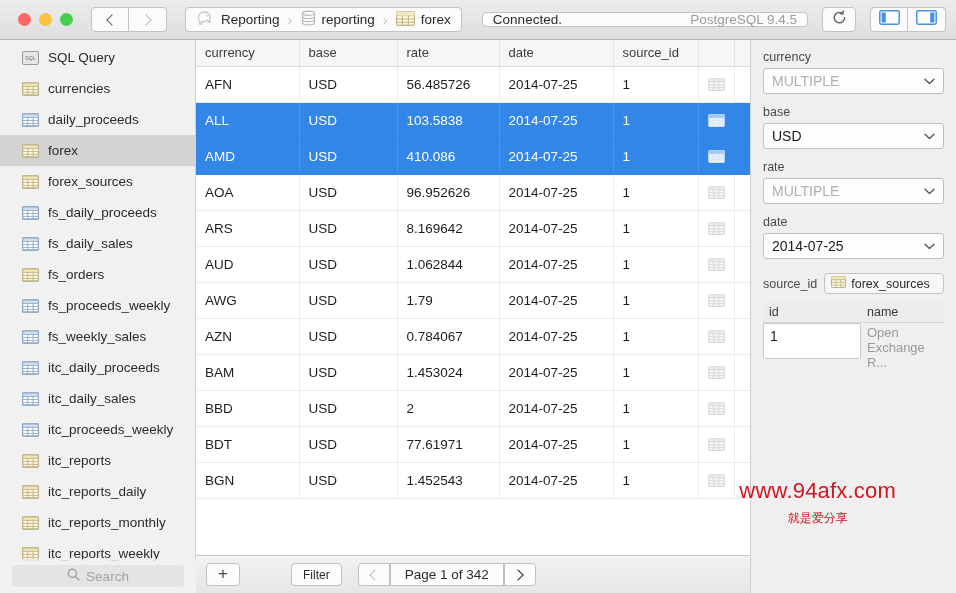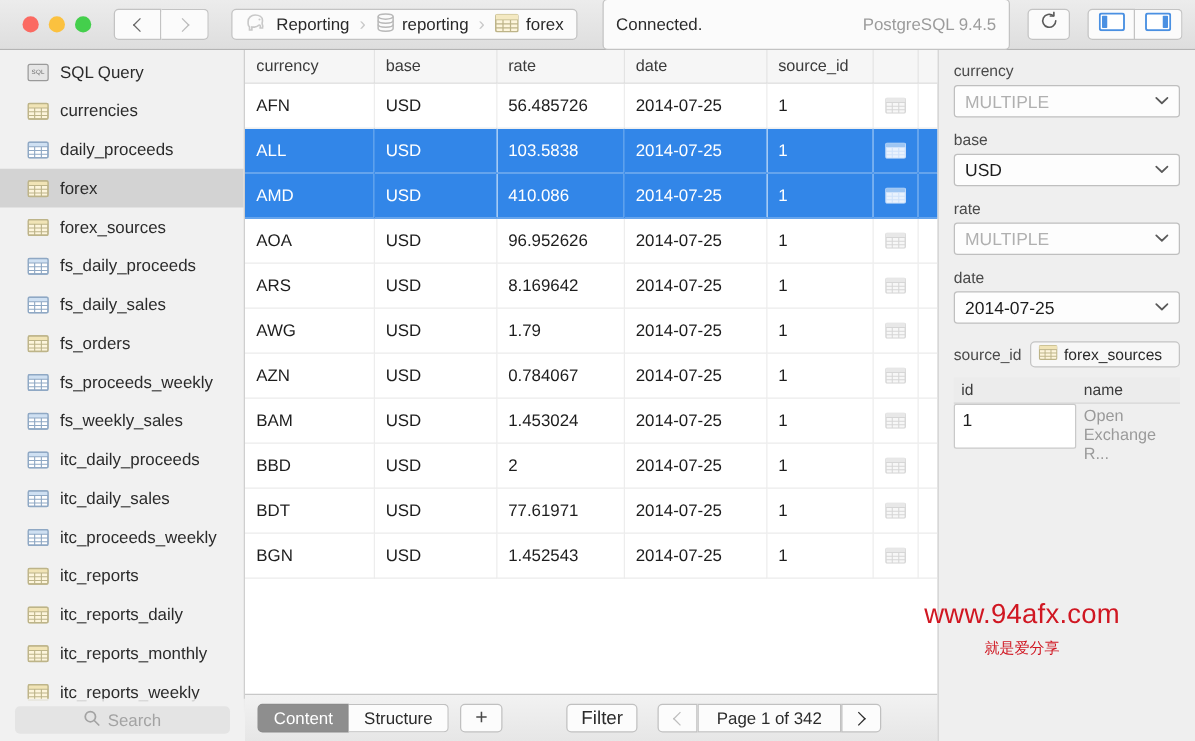--- a/index.html
+++ b/index.html
@@ -48,21 +48,21 @@
     border: 1px solid #c3c3c3;
     border-radius: 4px;
     margin-left: 12px;
     padding: 0 2px;
   }
   .crumb { display: flex; align-items: center; gap: 6px; padding: 0 8px; height: 23px; font-size: 13.5px; color: #2a2a2a; }
   .crumb-sep { color: #c9c9c9; font-size: 15px; line-height: 1; padding-bottom:1px;}
 
   .statusfield {
     flex: 1;
-    height: 41px;
+    height: 15px;
     background: #fbfbfb;
     border: 1px solid #c3c3c3;
     border-radius: 4px;
     margin-left: 14px;
     display: flex; align-items: center;
     padding: 0 10px;
     font-size: 13.5px; color: #2b2b2b;
     min-width: 0;
   }
   .statusfield .dbver { margin-left: auto; color: #9c9c9c; }
@@ -191,21 +191,21 @@
   .seg:first-child { border-radius: 4px 0 0 4px; }
   .seg:last-child { border-radius: 0 4px 4px 0; border-left: none; }
   .seg.active { background: #8e8e8e; color: #fff; border-color: #8a8a8a; }
   .plusbtn {
     width: 34px; height: 23px; background: #fcfcfc; border: 1px solid #c0c0c0; border-radius: 4px;
     display:flex; align-items:center; justify-content:center;
     font-size: 17px; color: #4a4a4a; line-height:1; padding-bottom:2px;
   }
   .filterbtn {
     height: 23px; padding: 0 11px; background:#fcfcfc; border:1px solid #c0c0c0; border-radius: 4px;
-    display:flex; align-items:center; font-size: 15px; color:#2b2b2b;
+    display:flex; align-items:center; font-size: 12px; color:#2b2b2b;
     margin-left: 42px;
   }
   .pager { display:flex; height:23px; margin-left: 7px; }
   .pager > div {
     background:#fcfcfc; border:1px solid #c0c0c0;
     display:flex; align-items:center; justify-content:center;
     font-size:13.5px; color:#2b2b2b;
   }
   .pg-prev { width: 32px; border-radius: 4px 0 0 4px; color:#bdbdbd !important; }
   .pg-label { padding: 0 14px; border-left:none; border-right:none; }
@@ -635,20 +635,35 @@
                 <td class="c-link"><span class="linkicon">
                     <svg width="17" height="13" viewBox="0 0 19 15">
                       <rect x=".6" y=".6" width="17.8" height="13.8" rx="1.2" fill="#f7f7f7" stroke="#d6d6d6" stroke-width="1.3"></rect>
                       <rect x=".6" y=".6" width="17.8" height="4" fill="#e8e8e8" stroke="none"></rect>
                       <path d="M.6 4.6h17.8M.6 8h17.8M.6 11.3h17.8M6.4 4.6V14.4M12.4 4.6V14.4" stroke="#d6d6d6" stroke-width="1"></path>
                     </svg>
                   </span></td>
                 <td class="c-tail"></td>
               </tr>
               <tr class="">
+                <td class="c-cur">AUD</td>
+                <td class="c-base">USD</td>
+                <td class="c-rate">1.062844</td>
+                <td class="c-date">2014-07-25</td>
+                <td class="c-src">1</td>
+                <td class="c-link"><span class="linkicon">
+                    <svg width="17" height="13" viewBox="0 0 19 15">
+                      <rect x=".6" y=".6" width="17.8" height="13.8" rx="1.2" fill="#f7f7f7" stroke="#d6d6d6" stroke-width="1.3"></rect>
+                      <rect x=".6" y=".6" width="17.8" height="4" fill="#e8e8e8" stroke="none"></rect>
+                      <path d="M.6 4.6h17.8M.6 8h17.8M.6 11.3h17.8M6.4 4.6V14.4M12.4 4.6V14.4" stroke="#d6d6d6" stroke-width="1"></path>
+                    </svg>
+                  </span></td>
+                <td class="c-tail"></td>
+              </tr>
+              <tr class="">
                 <td class="c-cur">AWG</td>
                 <td class="c-base">USD</td>
                 <td class="c-rate">1.79</td>
                 <td class="c-date">2014-07-25</td>
                 <td class="c-src">1</td>
                 <td class="c-link"><span class="linkicon">
                     <svg width="17" height="13" viewBox="0 0 19 15">
                       <rect x=".6" y=".6" width="17.8" height="13.8" rx="1.2" fill="#f7f7f7" stroke="#d6d6d6" stroke-width="1.3"></rect>
                       <rect x=".6" y=".6" width="17.8" height="4" fill="#e8e8e8" stroke="none"></rect>
                       <path d="M.6 4.6h17.8M.6 8h17.8M.6 11.3h17.8M6.4 4.6V14.4M12.4 4.6V14.4" stroke="#d6d6d6" stroke-width="1"></path>
@@ -729,24 +744,20 @@
                       <path d="M.6 4.6h17.8M.6 8h17.8M.6 11.3h17.8M6.4 4.6V14.4M12.4 4.6V14.4" stroke="#d6d6d6" stroke-width="1"></path>
                     </svg>
                   </span></td>
                 <td class="c-tail"></td>
               </tr>
             </tbody>
         </table>
       </div>
 
       <div class="bottombar">
-        <div class="segmented">
-          <div class="seg active">Content</div>
-          <div class="seg">Structure</div>
-        </div>
         <div class="plusbtn">+</div>
         <div class="filterbtn">Filter</div>
         <div class="pager">
           <div class="pg-prev">
             <span class="chev left"></span>
           </div>
           <div class="pg-label">Page 1 of 342</div>
           <div class="pg-next">
             <span class="chev right"></span>
           </div>

